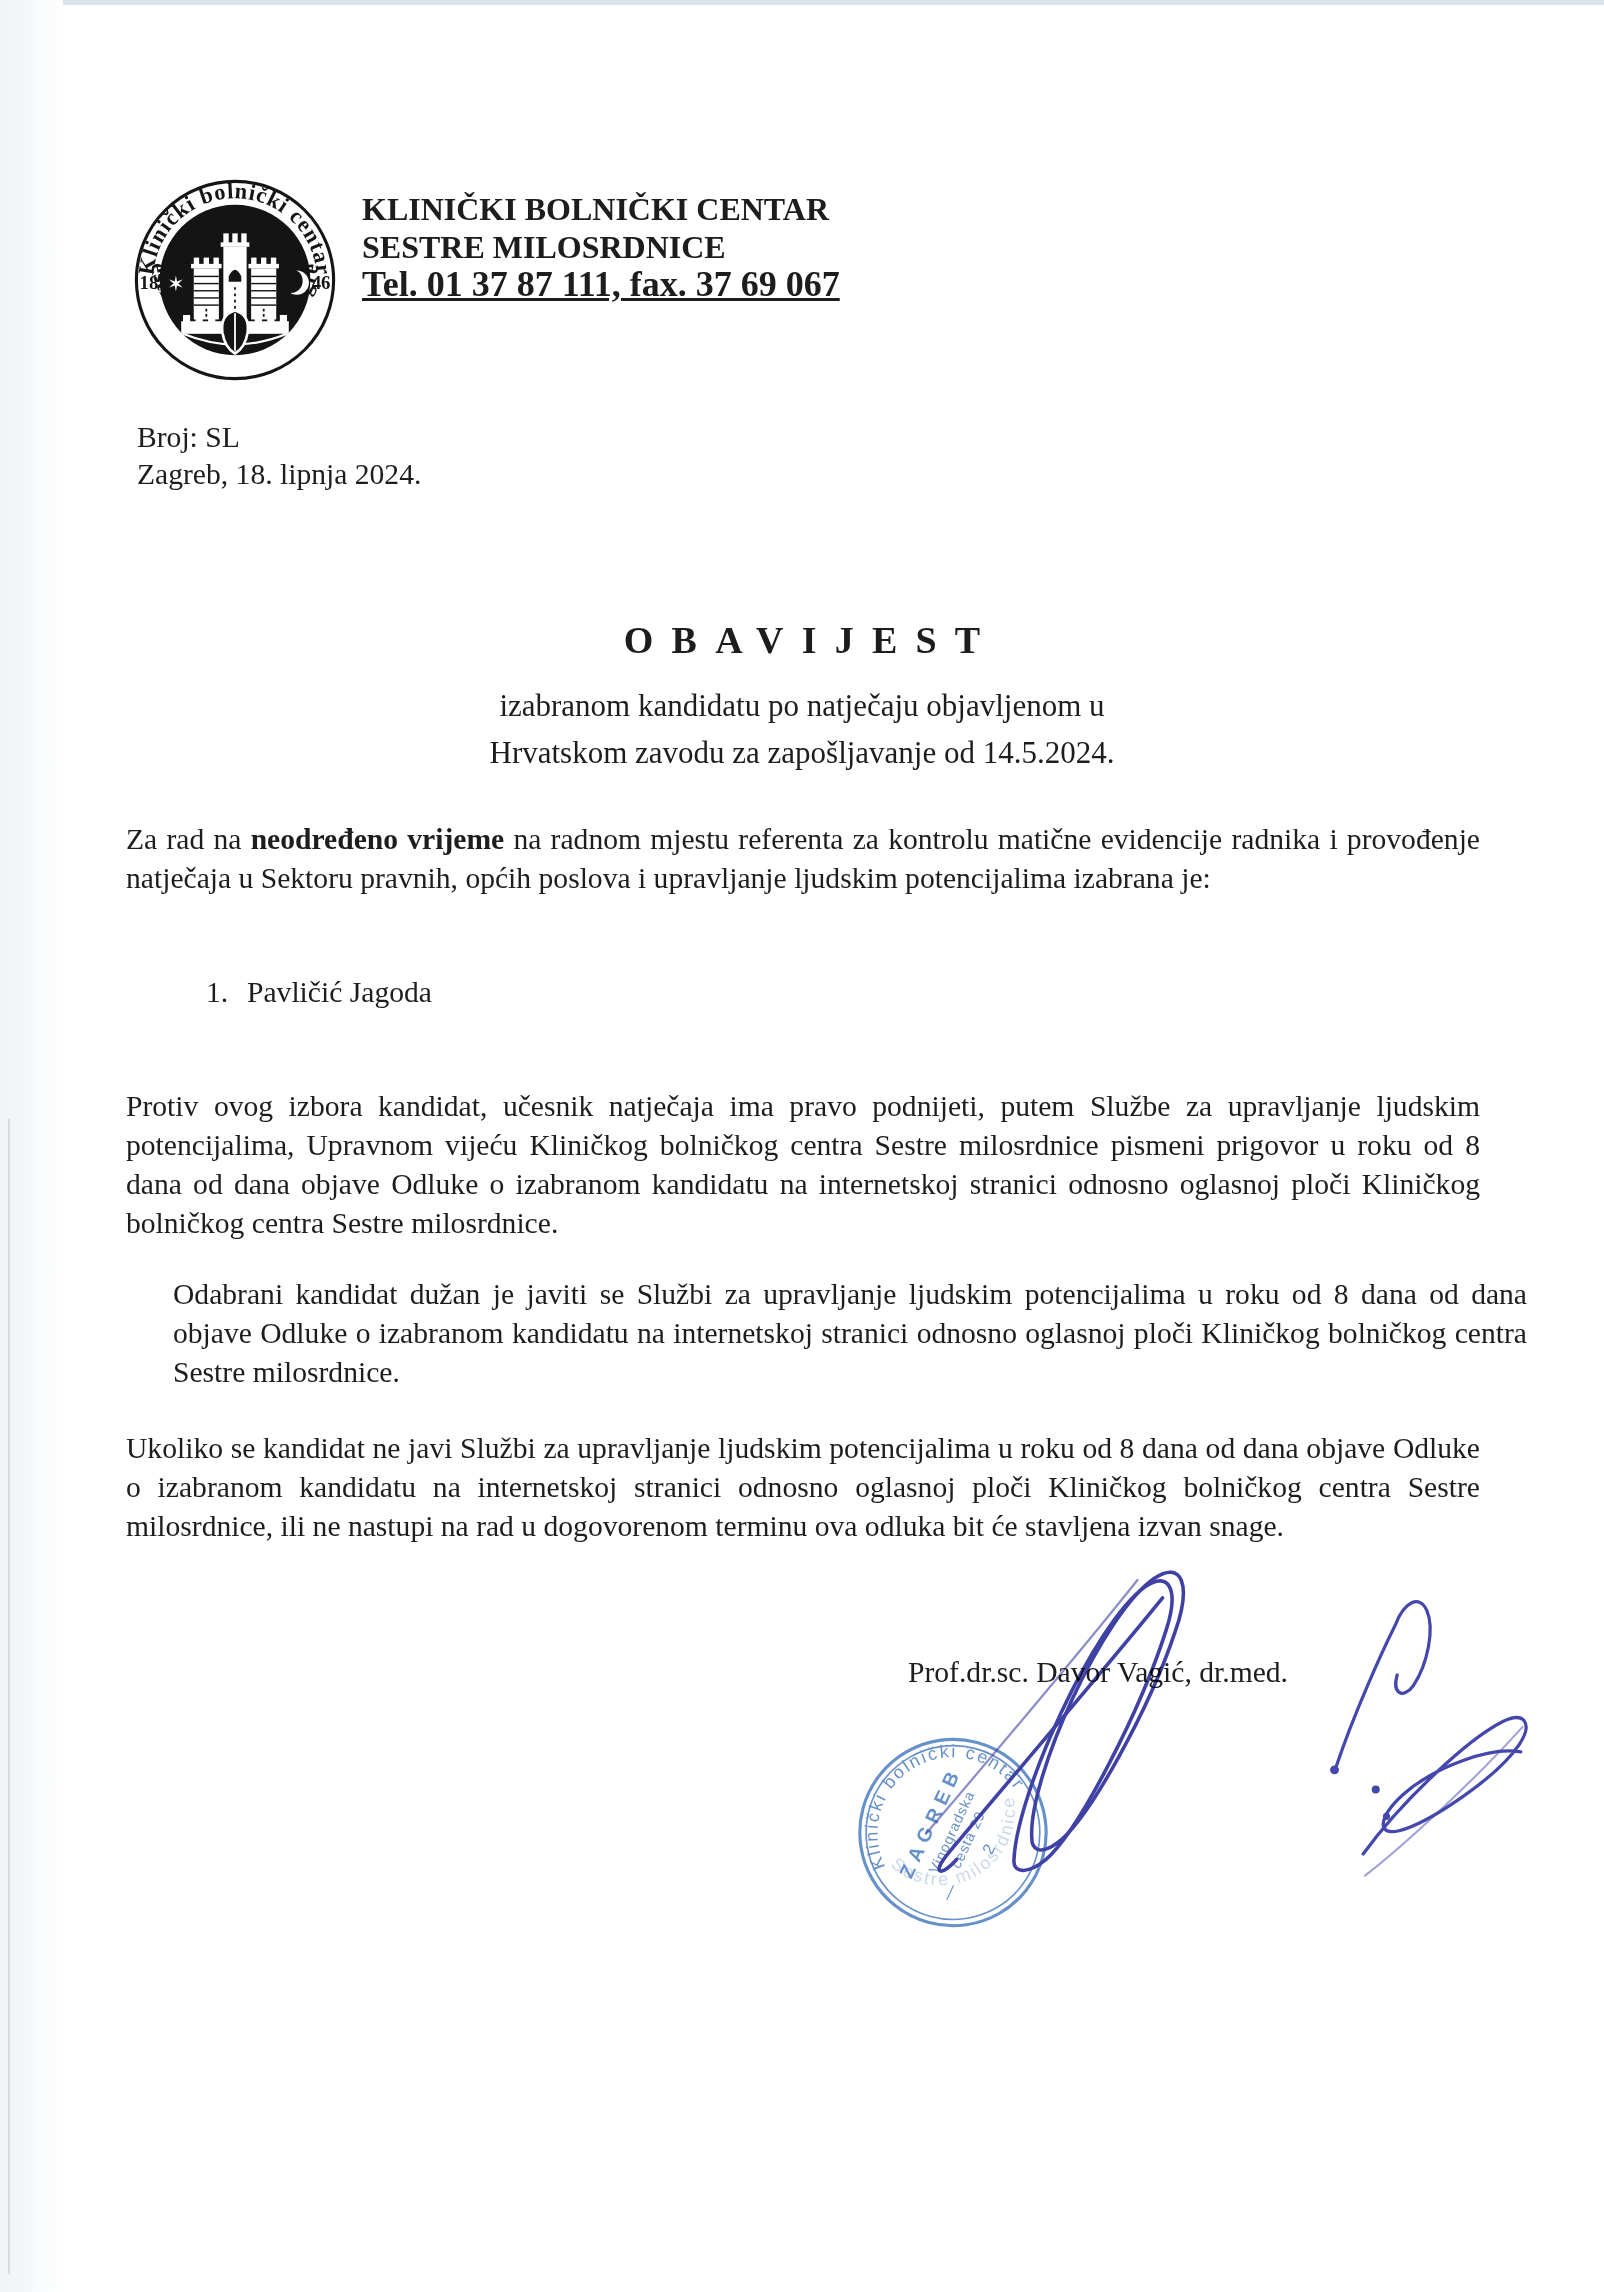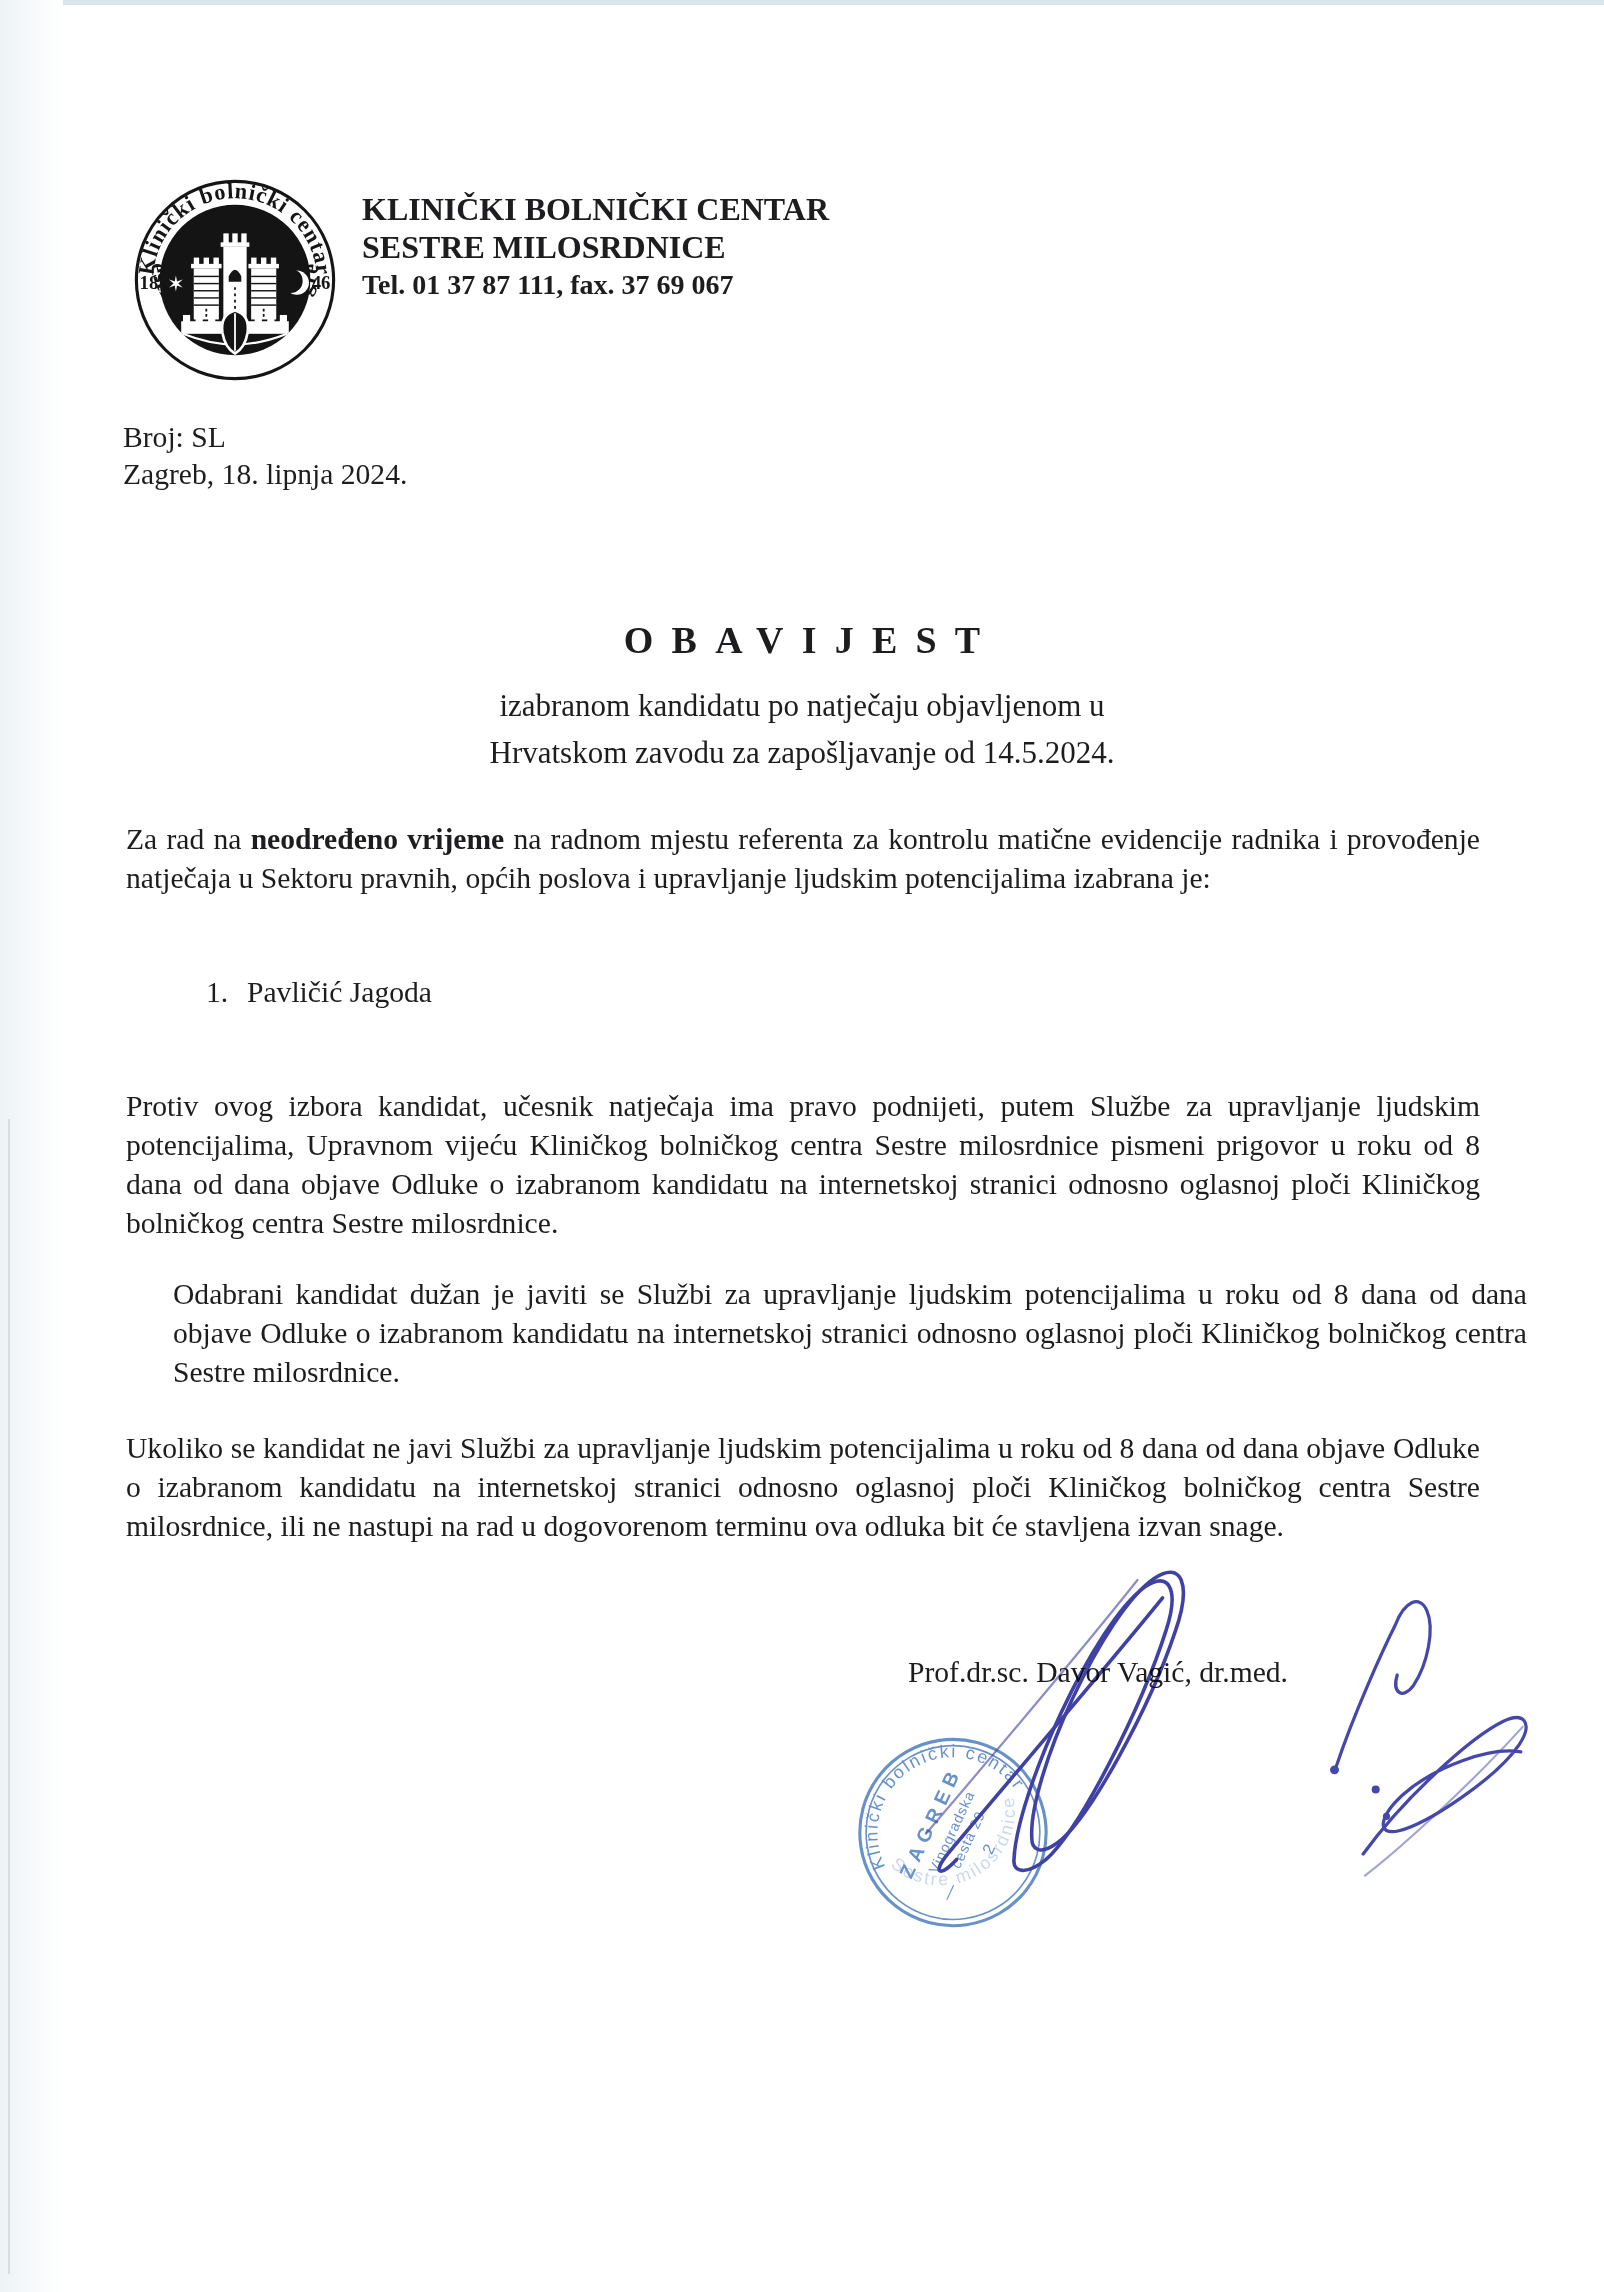--- a/index.html
+++ b/index.html
@@ -15,23 +15,23 @@
   .scan-top   { position:absolute; left:63px; right:0; top:0; height:5.4px;
                 background:#c9d8e2; opacity:.7; }
   .scan-vline { position:absolute; left:8px; top:1119px; height:1155px; width:1.8px;
                 background:#ccd4d9; opacity:.75; }
   
   .logo { position:absolute; left:131px; top:176px; width:208px; height:208px; }
   .logo-ring { font:bold 25px "Liberation Serif",serif; fill:#151515; letter-spacing:1px; }
   .logo-year { font:bold 21px "Liberation Serif",serif; fill:#151515; }
   .head-text { position:absolute; left:362px; top:190px; font-weight:bold; }
   .head-l1,.head-l2,.head-l3 { font-size:32px; line-height:38px; white-space:nowrap; }
-  .head-l4 { font-size:28px; line-height:37px; white-space:nowrap; }
-  
-  .ref { position:absolute; left:123px; top:419px; font-size:29.6px; line-height:37px; }
+  .head-l4 { font-size:36px; line-height:37px; white-space:nowrap;text-decoration:underline; }
+  
+  .ref { position:absolute; left:137px; top:419px; font-size:29.6px; line-height:37px; }
   
   .title-block { position:absolute; left:125px; top:618px; width:1354px; text-align:center; }
   .doc-title { font-size:38px; font-weight:bold; letter-spacing:.48em; text-indent:.48em; }
   .subtitle  { font-size:31px; font-weight:normal; line-height:47px; margin-top:19.7px; }
   
   .para { position:absolute; left:126px; width:1354px; font-size:29.6px; line-height:39px;
           text-align:justify; }
   .p1 { top:820px; }  .p2 { top:1087px; }  .p3 { top:1275px;margin-left:47px; }  .p4 { top:1429px; }
   .candidate { position:absolute; left:206px; top:976px; font-size:29.6px; }
   .candidate .num { display:inline-block; width:41px; }

